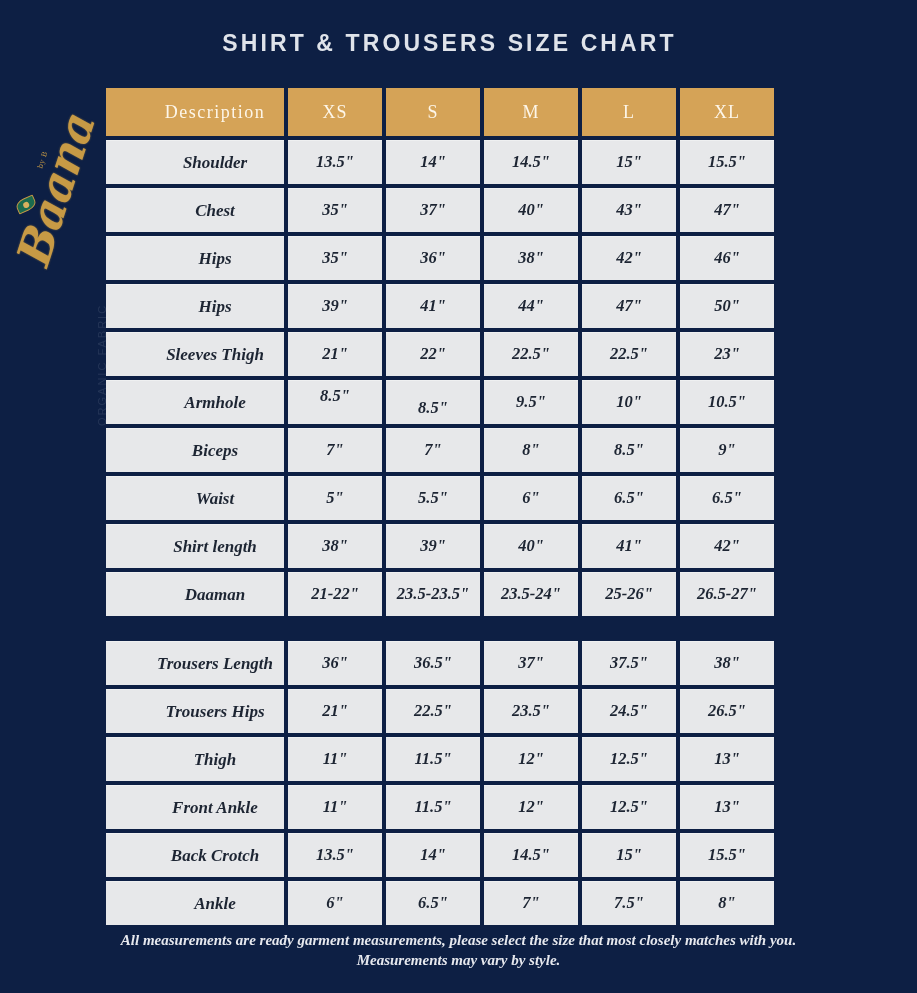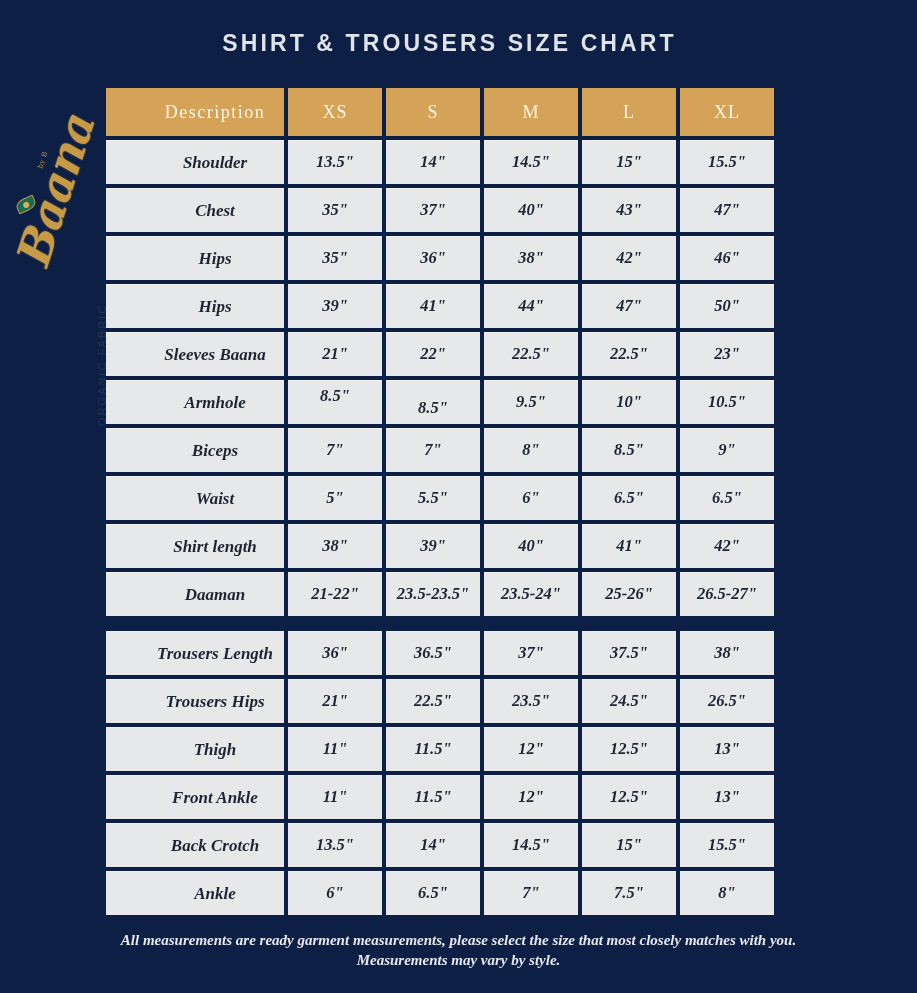--- a/index.html
+++ b/index.html
@@ -108,21 +108,21 @@
     left: 106px;
     top: 88px;
     width: 680px;
   }
 
   .t-row {
     display: flex;
     gap: 4px;
     margin-bottom: 4px;
   }
-  .t-row.section-gap { margin-bottom: 15px; }
+  .t-row.section-gap { margin-bottom: 25px; }
 
   .cell {
     background: #e7e8ea;
     color: #1d2533;
     height: 44px;
     display: flex;
     align-items: center;
     justify-content: center;
     font-style: italic;
     font-size: 16.5px;
@@ -215,21 +215,21 @@
     </div>
     <div class="t-row">
       <div class="cell desc">Hips</div>
       <div class="cell size">39"</div>
       <div class="cell size">41"</div>
       <div class="cell size">44"</div>
       <div class="cell size">47"</div>
       <div class="cell size">50"</div>
     </div>
     <div class="t-row">
-      <div class="cell desc">Sleeves Baana</div>
+      <div class="cell desc">Sleeves Thigh</div>
       <div class="cell size">21"</div>
       <div class="cell size">22"</div>
       <div class="cell size">22.5"</div>
       <div class="cell size">22.5"</div>
       <div class="cell size">23"</div>
     </div>
     <div class="t-row">
       <div class="cell desc">Armhole</div>
       <div class="cell size nudge-up">8.5"</div>
       <div class="cell size nudge-down">8.5"</div>

